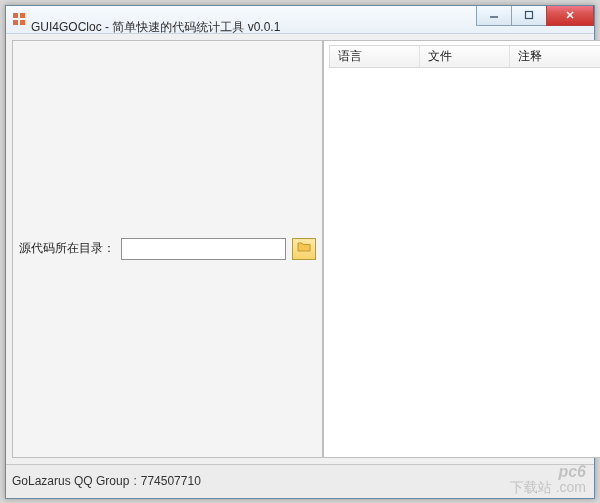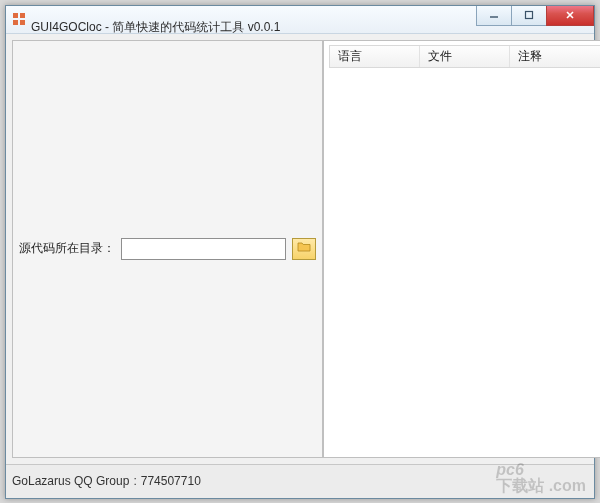--- a/index.html
+++ b/index.html
@@ -126,23 +126,23 @@
     color: #333;
     gap: 4px;
   }
 
   
   .wm {
     position: absolute; right: 8px; bottom: 4px;
     color: rgba(0,0,0,0.18);
     font-size: 16px; font-style: italic; font-weight: bold;
     pointer-events: none;
-    text-align: left; line-height: 1;
-  }
-  .wm small { display:block; font-size:16px; font-style: normal; font-weight: bold; }
+    text-align: right; line-height: 1;
+  }
+  .wm small { display:block; font-size:14px; font-style: normal; font-weight: normal; }
 </style>
 </head>
 <body>
 
 <div class="window">
 
   <div class="titlebar">
     <span class="appicon">
       <svg width="14" height="14" viewBox="0 0 14 14">
         <rect x="1" y="1" width="5" height="5" fill="#e06c3f"></rect>

